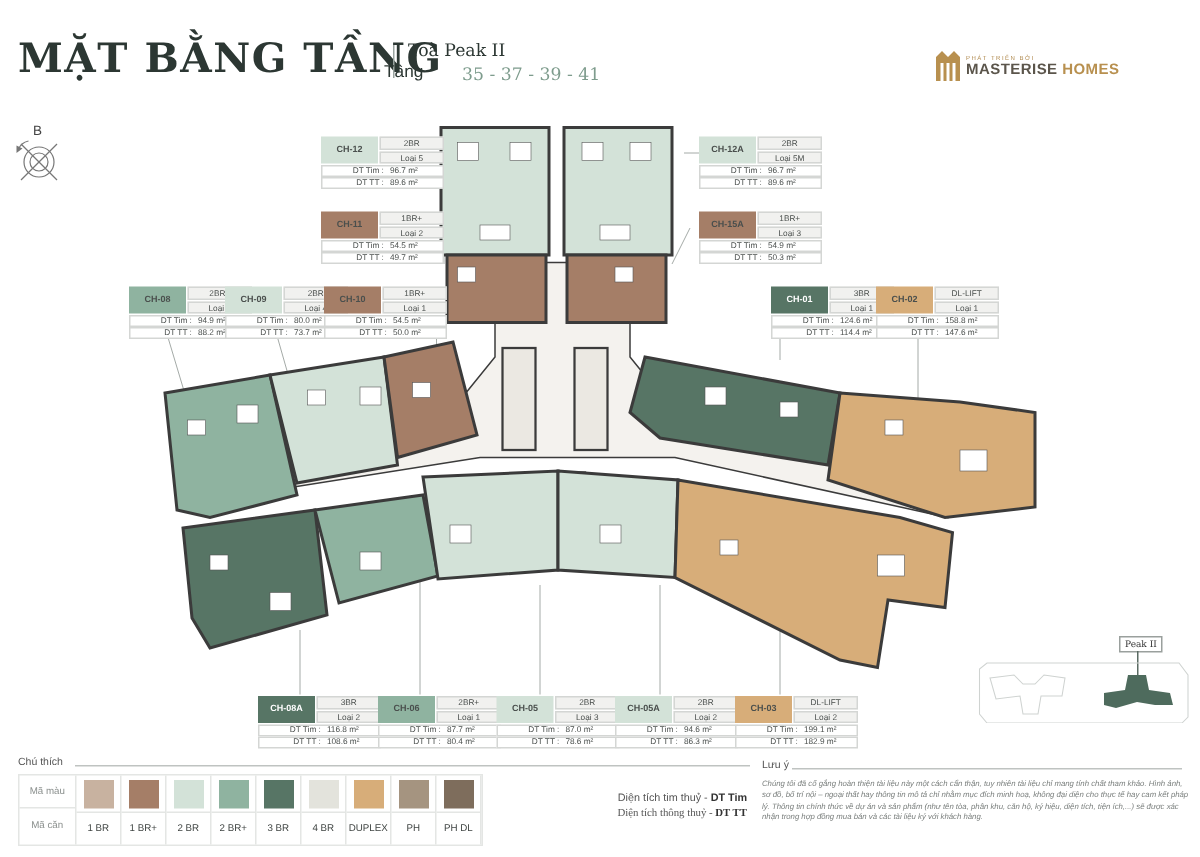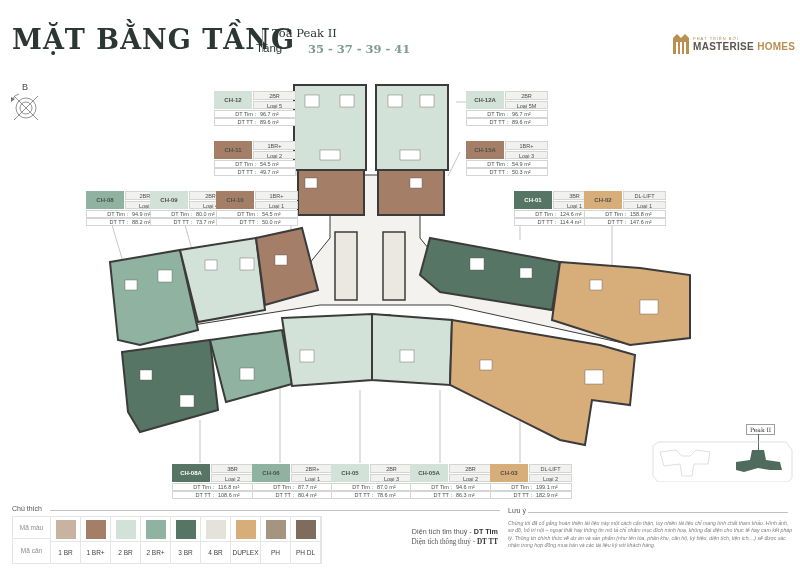--- a/index.html
+++ b/index.html
@@ -3,23 +3,23 @@
 <meta charset="utf-8">
 <style>
   * { box-sizing: border-box; margin: 0; padding: 0; }
   html, body { width: 800px; height: 571px; background: #ffffff; overflow: hidden; }
   body { position: relative; font-family: "Liberation Sans", sans-serif; color: #2f3a36; }
 
   .header-title { position: absolute; left: 12px; top: 24px; font-family: "DejaVu Serif", serif; font-size: 27px; letter-spacing: 1px; color: #2c3733; font-weight: bold; }
   .header-sep { position: absolute; left: 262px; top: 30px; width: 1px; height: 22px; background: #9aa3a0; }
   .header-tower { position: absolute; left: 272px; top: 26px; font-family: "DejaVu Serif", serif; font-size: 11.5px; color: #2c3733; }
   .header-floors-label { position: absolute; left: 256px; top: 42px; font-family: Liberation Sans, sans-serif; font-size: 11.5px; color: #2c3733; }
-  .header-floors-value { position: absolute; left: 308px; top: 42px; font-family: "DejaVu Serif", serif; font-size: 11.5px; color: #7e9c8d; font-weight: bold; }
-
-  .brand { position: absolute; left: 673px; top: 34px; display: flex; align-items: center; }
+  .header-floors-value { position: absolute; left: 308px; top: 42px; font-family: "DejaVu Serif", serif; font-size: 11.5px; color: #7e9c8d; }
+
+  .brand { position: absolute; left: 624px; top: 34px; display: flex; align-items: center; }
   .brand-mark { width: 16px; height: 20px; margin-right: 4px; }
   .brand-text { display: flex; flex-direction: column; }
   .brand-sub { font-size: 4px; letter-spacing: 1px; color: #b08a4f; line-height: 5px; }
   .brand-name { font-size: 10px; font-weight: bold; letter-spacing: 0.3px; line-height: 11px; }
   .brand-name .a { color: #5b554b; }
   .brand-name .b { color: #b8904f; }
 
   .compass { position: absolute; left: 8px; top: 84px; width: 36px; height: 40px; }
   .compass-letter { position: absolute; left: 14px; top: -2px; font-size: 9px; color: #444; }
 

